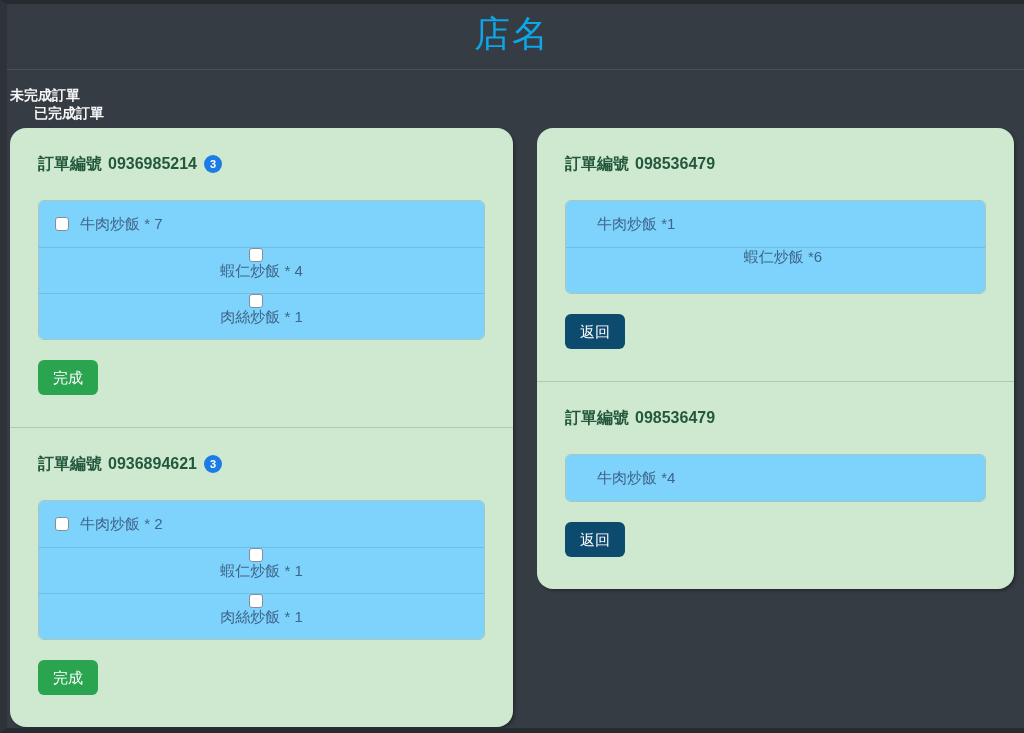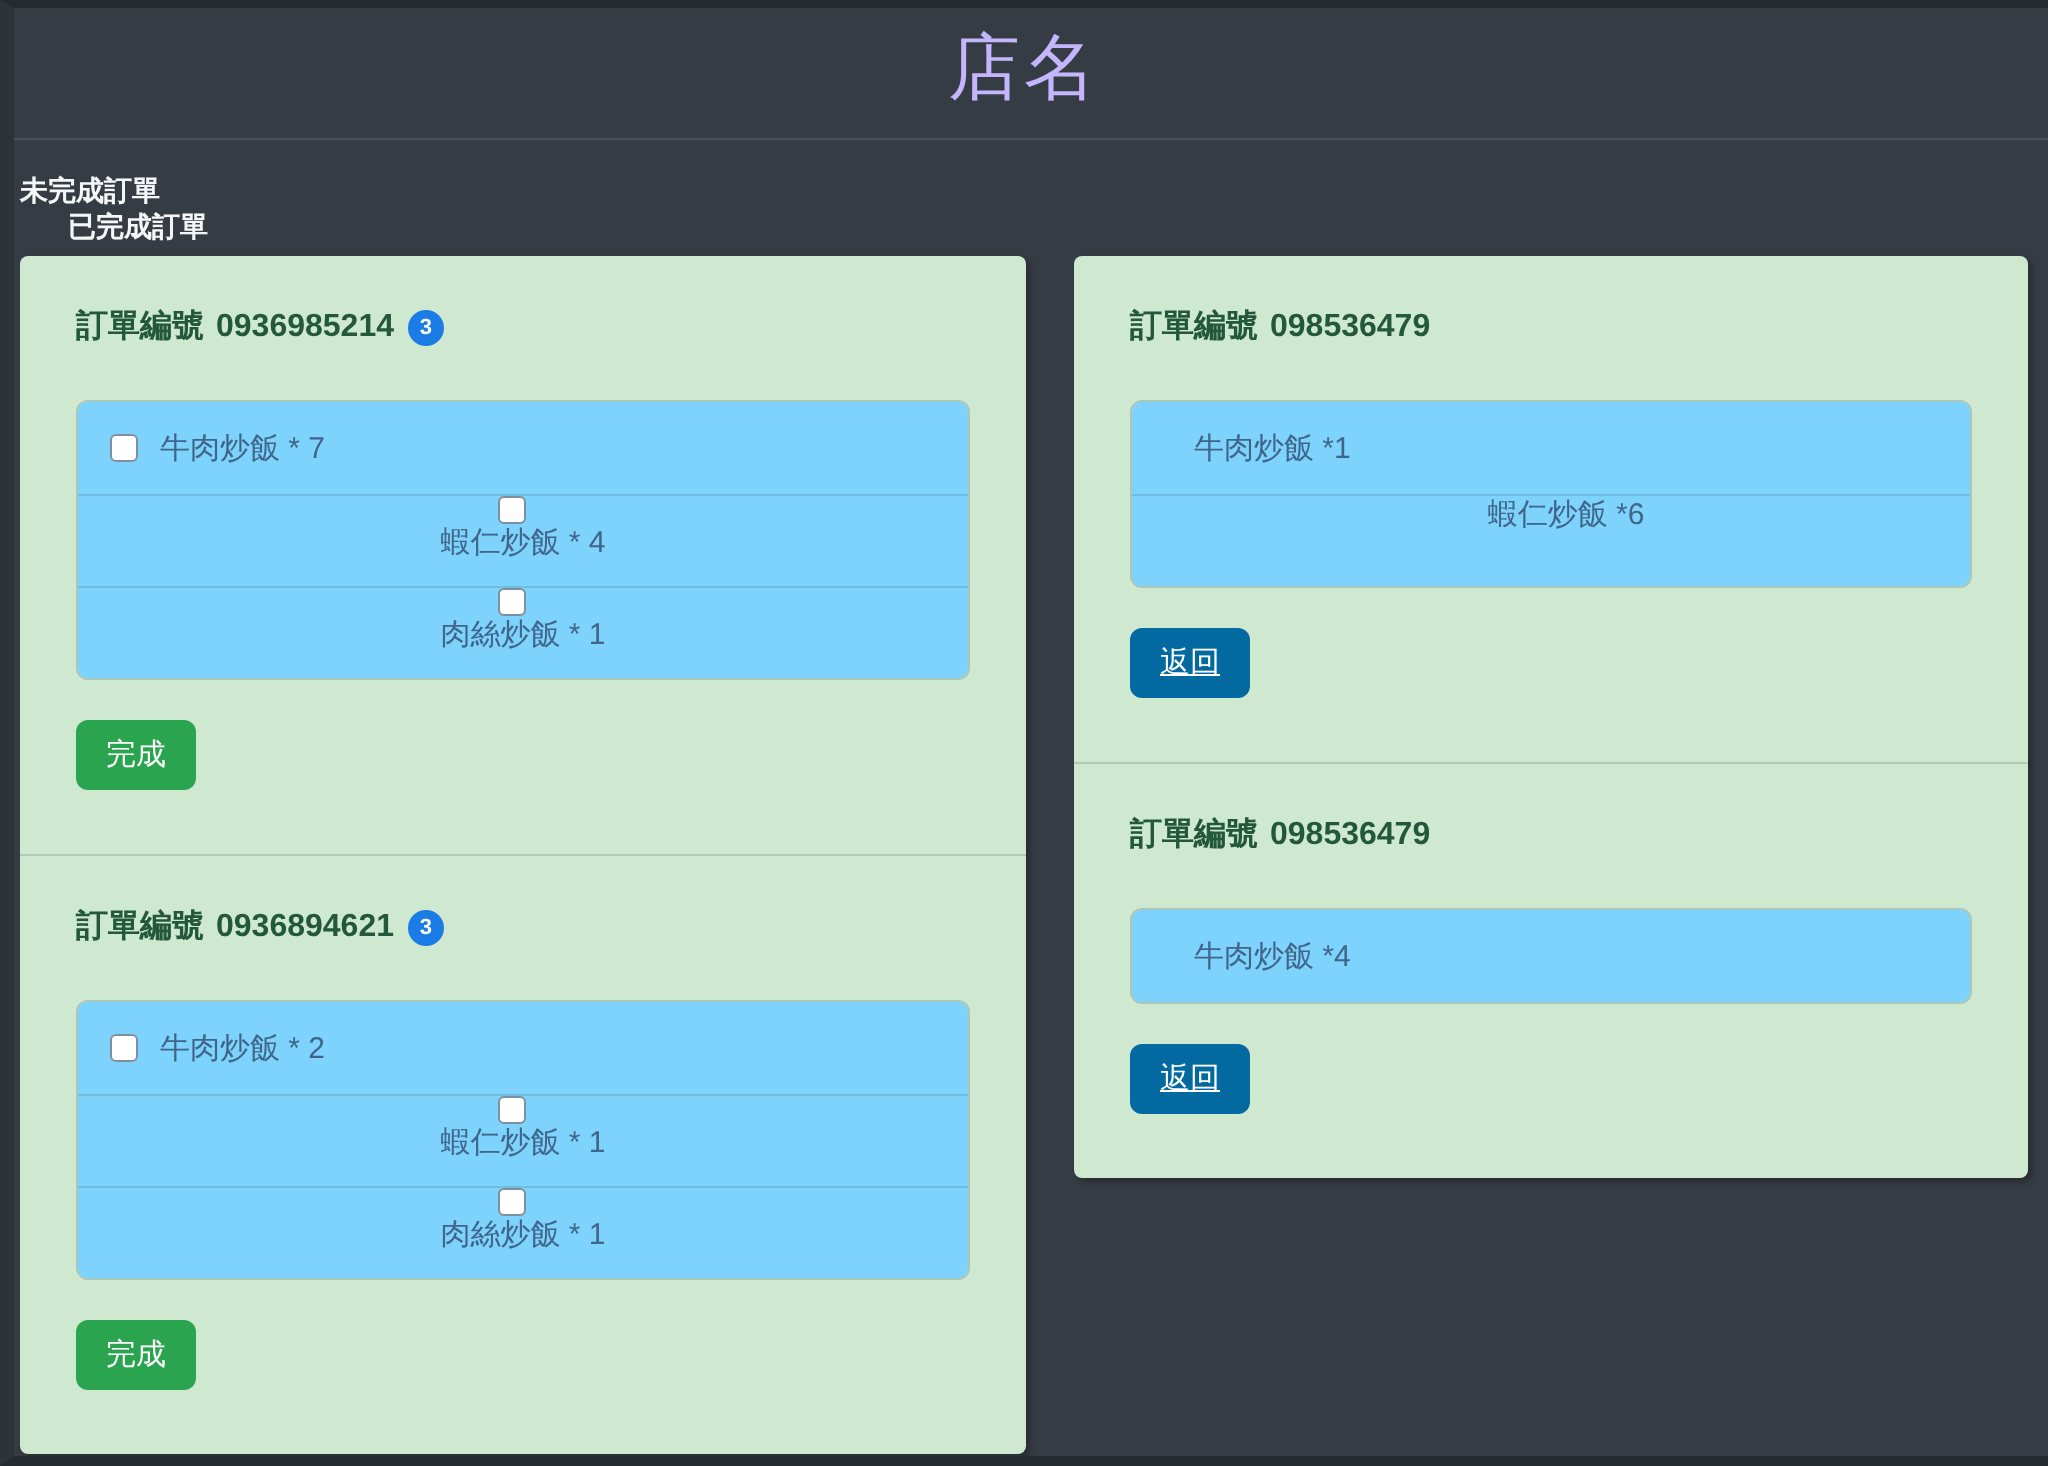--- a/index.html
+++ b/index.html
@@ -18,21 +18,21 @@
     border-bottom: 5px solid #262b30;
     pointer-events: none;
     z-index: 5;
   }
   .app-header {
     height: 70px;
     border-bottom: 1px solid #4a5056;
     display: flex; align-items: center; justify-content: center;
   }
   .app-title {
-    color: #c4b5fd;
+    color: #0ea5e9;
     font-size: 36px;
     font-weight: 400;
     letter-spacing: 2px;
   }
   .col-labels {
     display: flex;
     padding: 17px 0 0 10px;
     height: 58px;
     flex-direction: column;
   }
@@ -43,21 +43,21 @@
   }
   .col-label-pending { width: 503px; }
   .col-label-completed { margin-left: 24px; }
   .main {
     display: flex;
     align-items: flex-start;
     padding-left: 10px;
   }
   .panel {
     background: #cee9d0;
-    border-radius: 4px;
+    border-radius: 16px;
     box-shadow: 2px 2px 3px rgba(0,0,0,0.28);
   }
   .panel-pending { width: 503px; min-height: 594px; }
   .panel-completed { width: 477px; margin-left: 24px; }
   .order-section { padding: 26px 28px 32px 28px; }
   .order-section + .order-section { border-top: 1px solid rgba(0,0,0,0.14); }
   .order-header {
     display: flex; align-items: center;
     color: #23583c;
     font-size: 16px;
@@ -107,21 +107,21 @@
     border: none;
     color: #ffffff;
     font-size: 15px;
     font-family: inherit;
     padding: 9px 15px;
     border-radius: 6px;
     cursor: pointer;
     line-height: 17px;
   }
   .btn-complete { background: #2aa44f; }
-  .btn-return  { background: #0369a1; text-decoration: underline; }
+  .btn-return  { background: #0c4a6e; }
 </style>
 </head>
 <body>
 
 <div class="window-frame"></div>
 
 <div class="app-header">
   <div class="app-title">店名</div>
 </div>
 

